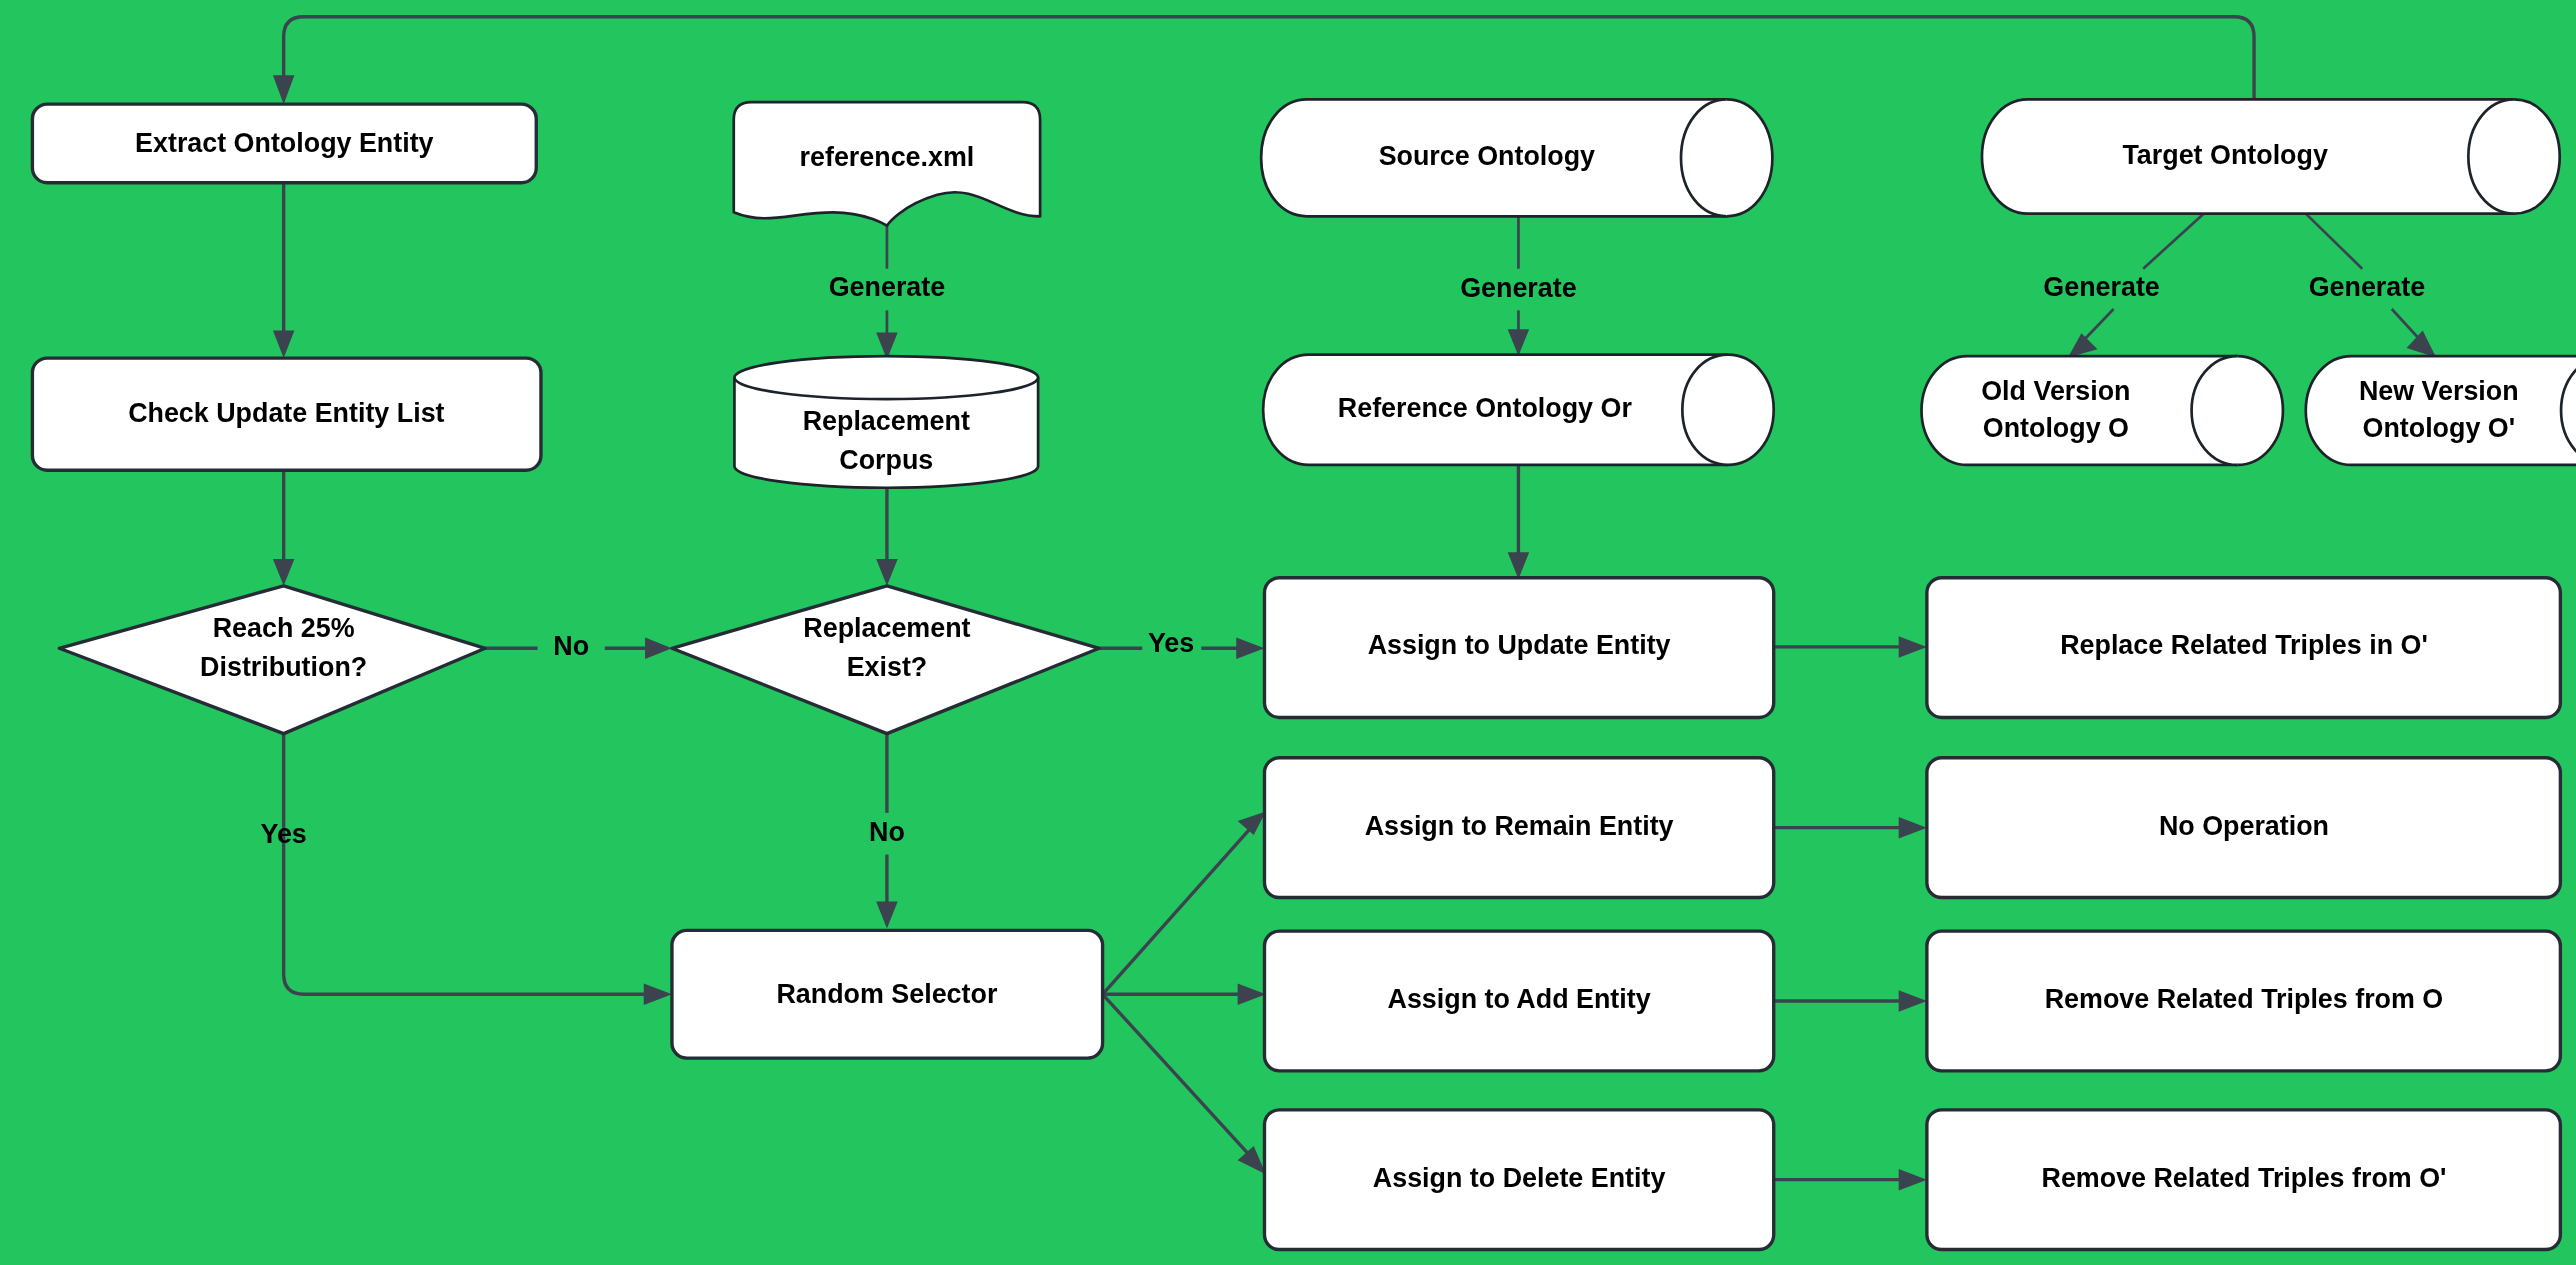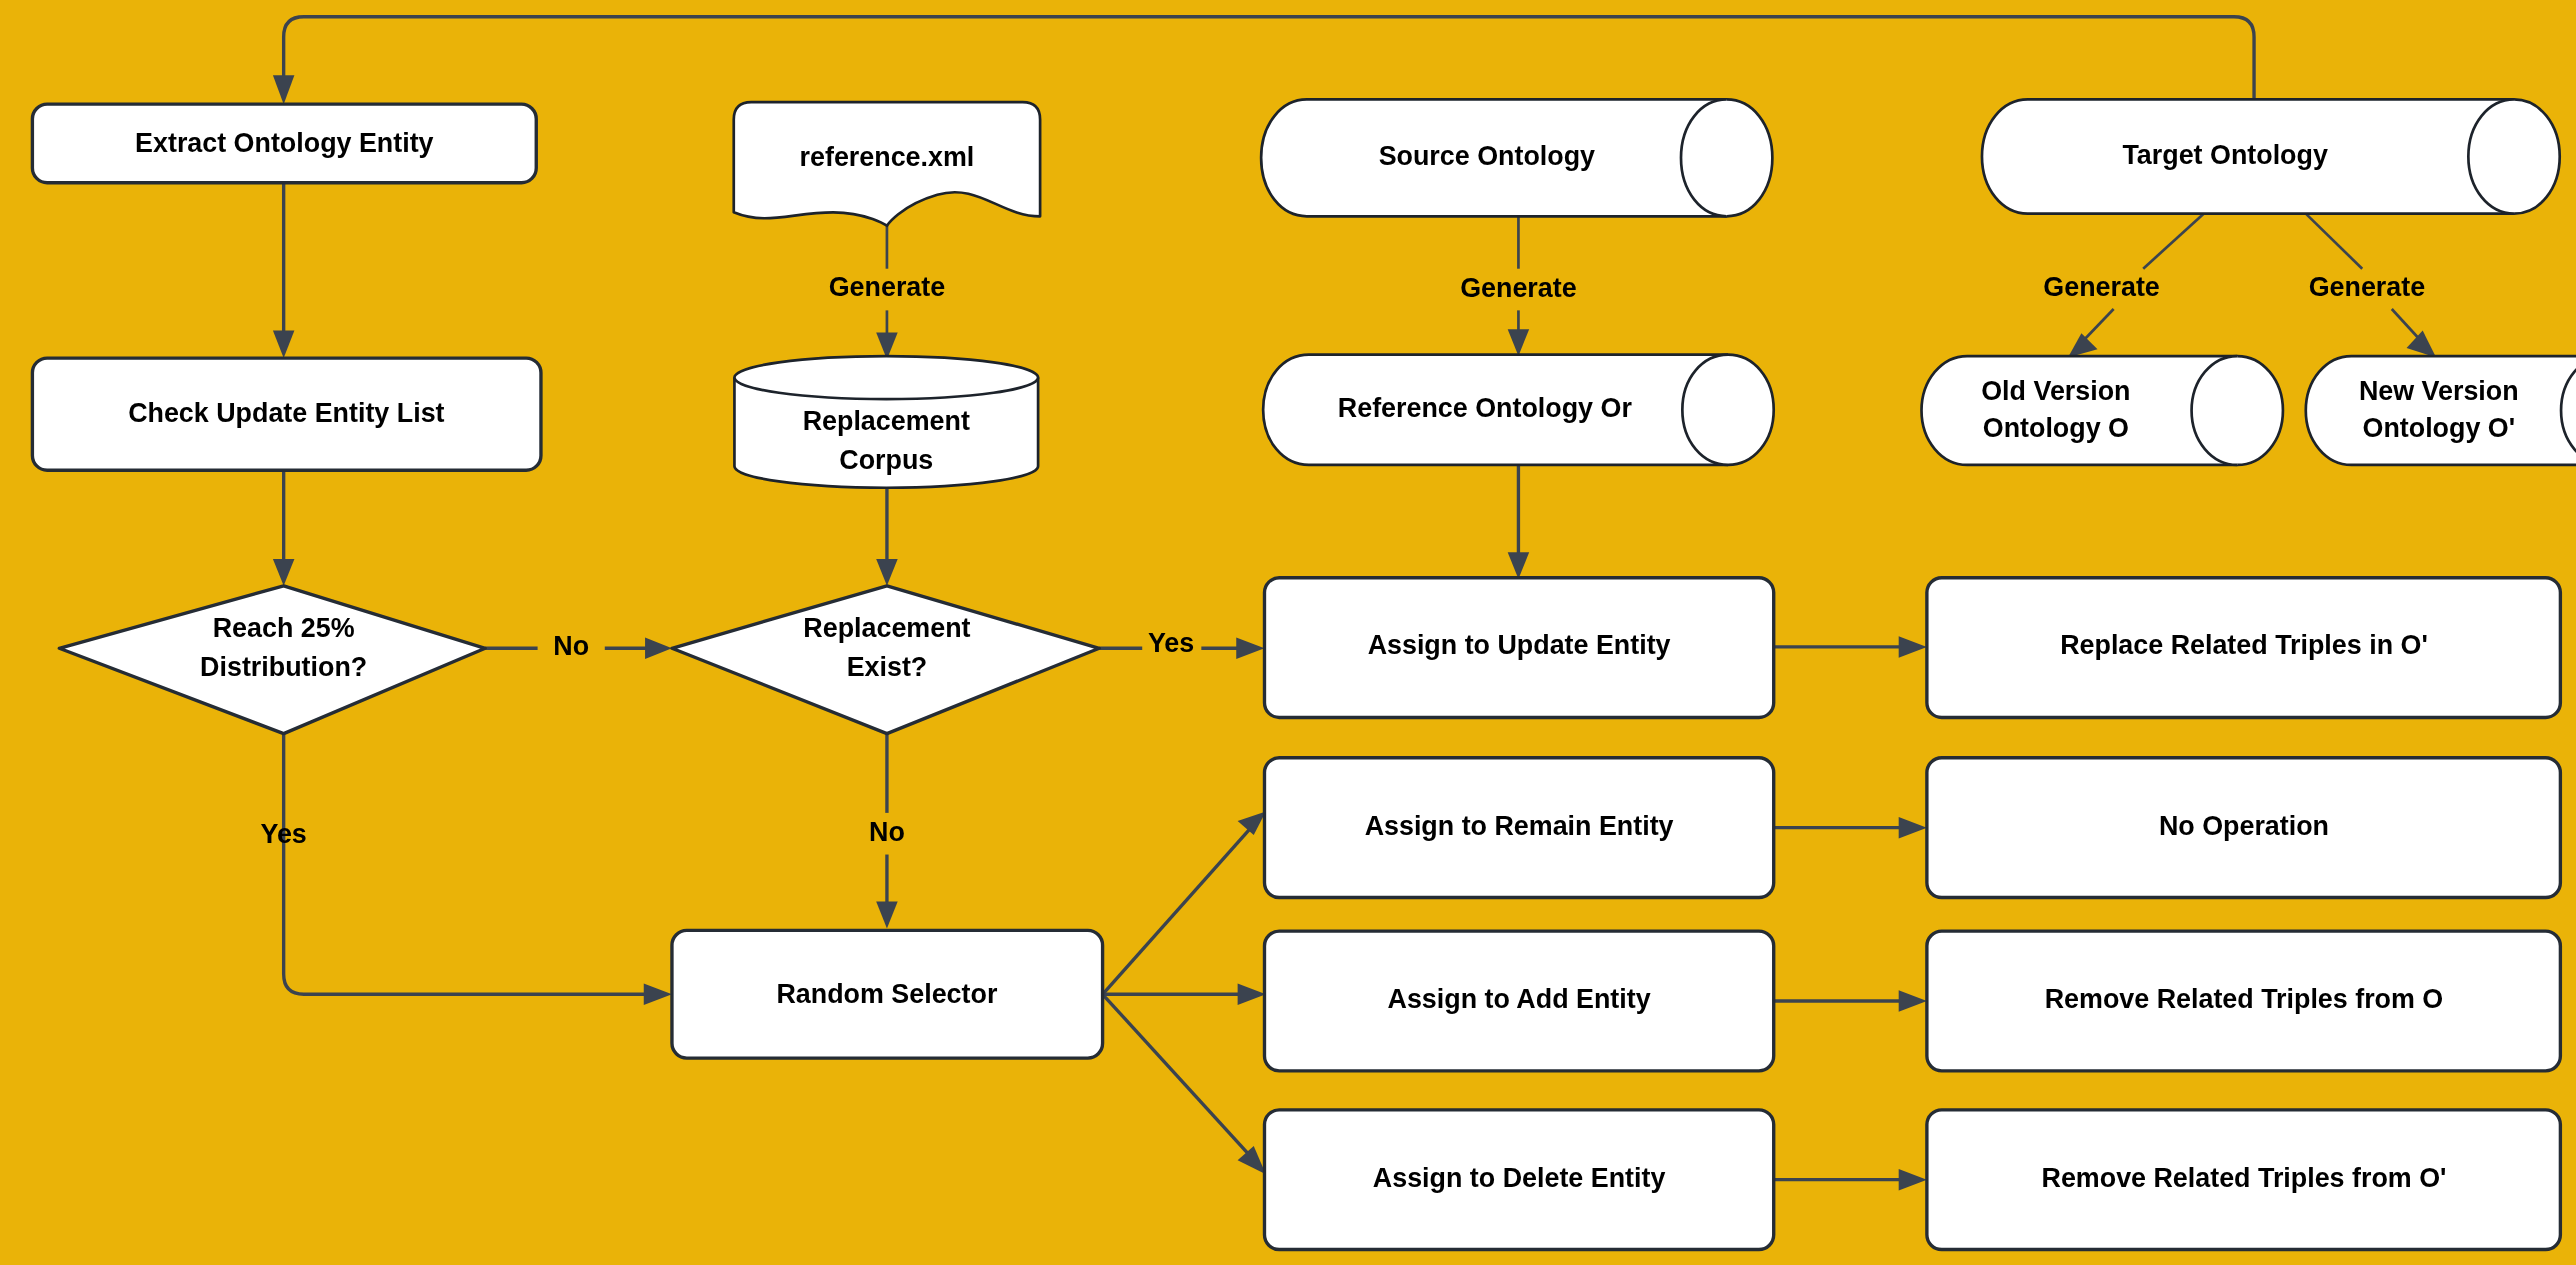--- a/index.html
+++ b/index.html
@@ -4,21 +4,21 @@
 <style>
   html, body {
     margin: 0;
     padding: 0;
     background: #ffffff;
   }
   #canvas-wrap {
     position: relative;
     width: 2576px;
     height: 1265px;
-    background: #eab308;
+    background: #22c55e;
     overflow: hidden;
     font-family: "Liberation Sans", sans-serif;
   }
   svg#flowchart {
     display: block;
     width: 2576px;
     height: 1265px;
   }
   .node-shape {
     fill: #ffffff;

